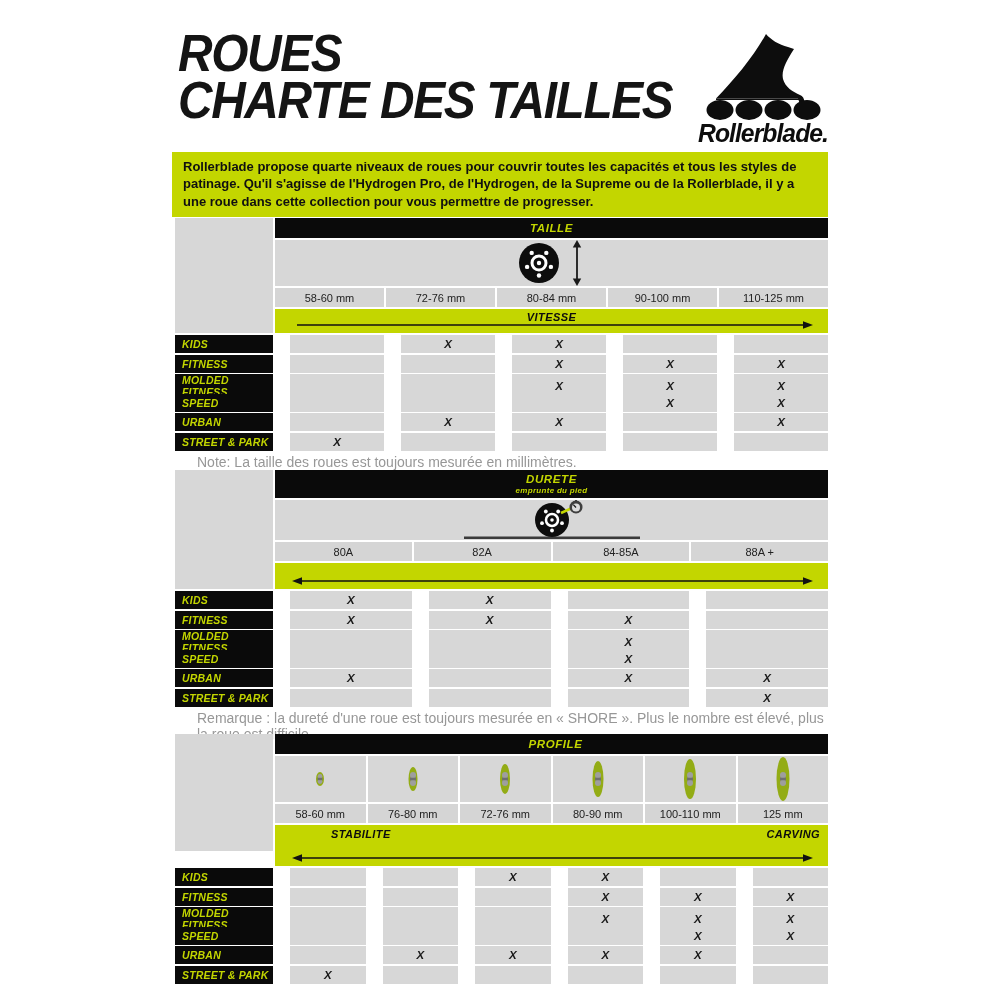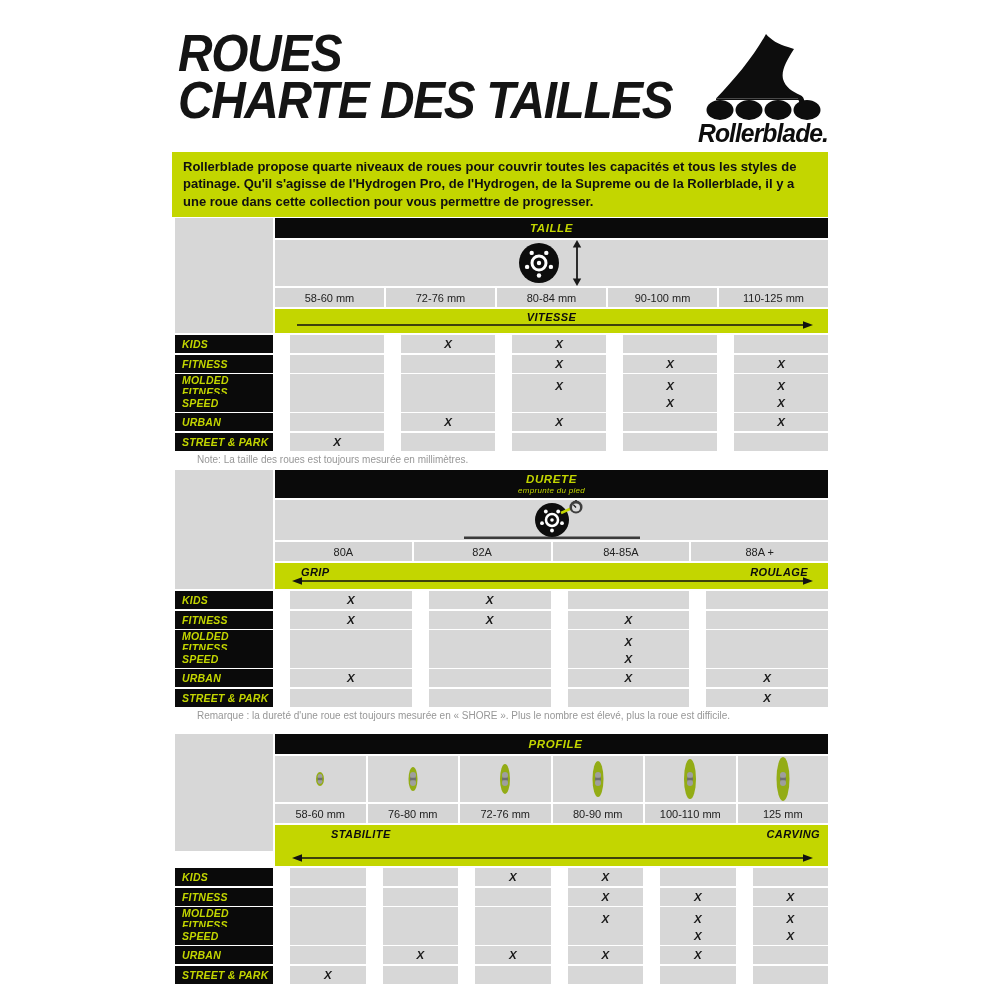--- a/index.html
+++ b/index.html
@@ -37,21 +37,21 @@
   .t-top{display:flex;gap:2px;}
   .t-corner{width:98px;flex:0 0 98px;background:#d7d7d7;}
   .t-right{flex:1;display:flex;flex-direction:column;gap:2px;}
 
   .t-title{
     background:#0a0a0a;color:var(--lime);
     display:flex;flex-direction:column;align-items:center;justify-content:center;
     font-weight:bold;font-style:italic;
   }
   .t-title-main{font-size:11.5px;letter-spacing:.6px;}
-  .t-title-sub{font-size:8px;letter-spacing:.3px;margin-top:1px;font-weight:normal;}
+  .t-title-sub{font-size:8px;letter-spacing:.3px;margin-top:1px;font-weight:bold;}
 
   .t-iconrow{background:#d7d7d7;display:flex;align-items:center;justify-content:center;}
   .t-iconrow.grid{display:grid;column-gap:2px;background:transparent;}
   .t-iconrow.grid .t-iconcell{background:#d7d7d7;display:flex;align-items:center;justify-content:center;}
 
   .t-cols{display:grid;column-gap:2px;}
   .t-colcell{
     background:#d5d5d5;display:flex;align-items:center;justify-content:center;
     font-size:11px;color:#222;
   }
@@ -70,21 +70,21 @@
   .t-body{margin-top:2px;display:flex;flex-direction:column;gap:1.5px;}
   .t-row{display:grid;column-gap:17px;height:18px;border-radius:8px;}
   .t-rowlabel{
     background:#0a0a0a;color:var(--lime);display:flex;align-items:center;
     padding-left:7px;font-size:10.5px;font-weight:bold;font-style:italic;letter-spacing:.2px;
   }
   .t-cell{
     background:#d7d7d7;display:flex;align-items:center;justify-content:center;
     font-size:11.5px;font-weight:bold;font-style:italic;color:#191919;
   }
-  .t-note{margin-top:3px;font-size:10px;color:#979797;padding-left:22px;}
+  .t-note{margin-top:3px;font-size:14px;color:#979797;padding-left:22px;}
 </style>
 </head>
 <body>
 
 <div class="page">
 
   <div class="title">
     <div>ROUES</div>
     <div>CHARTE DES TAILLES</div>
   </div>
@@ -220,24 +220,20 @@
     <rect x="113" y="-0.5" width="2" height="2" fill="#3f3f3f"></rect>
   </svg>
           </div>
           <div class="t-cols" style="height: 19px; grid-template-columns: repeat(4, 1fr);">
             <div class="t-colcell">80A</div>
             <div class="t-colcell">82A</div>
             <div class="t-colcell">84-85A</div>
             <div class="t-colcell">88A +</div>
           </div>
           <div class="t-arrowrow" style="height: 26px;">
-            <div class="t-arrow-ends">
-              <span style="margin-left: 26px;">GRIP</span>
-              <span style="margin-right: 20px;">ROULAGE</span>
-            </div>
             <svg class="arrow-svg" width="523" height="10" viewBox="0 0 523 10">
     <line x1="11" y1="5" x2="512" y2="5" stroke="#111" stroke-width="1.6"></line>
     <polygon points="522,5 512,1.2 512,8.8" fill="#111"></polygon>
     <polygon points="1,5 11,1.2 11,8.8" fill="#111"></polygon>
   </svg>
           </div>
         </div>
       </div>
       <div class="t-body">
         <div class="t-row" style="grid-template-columns: 98px repeat(4, 1fr);">

